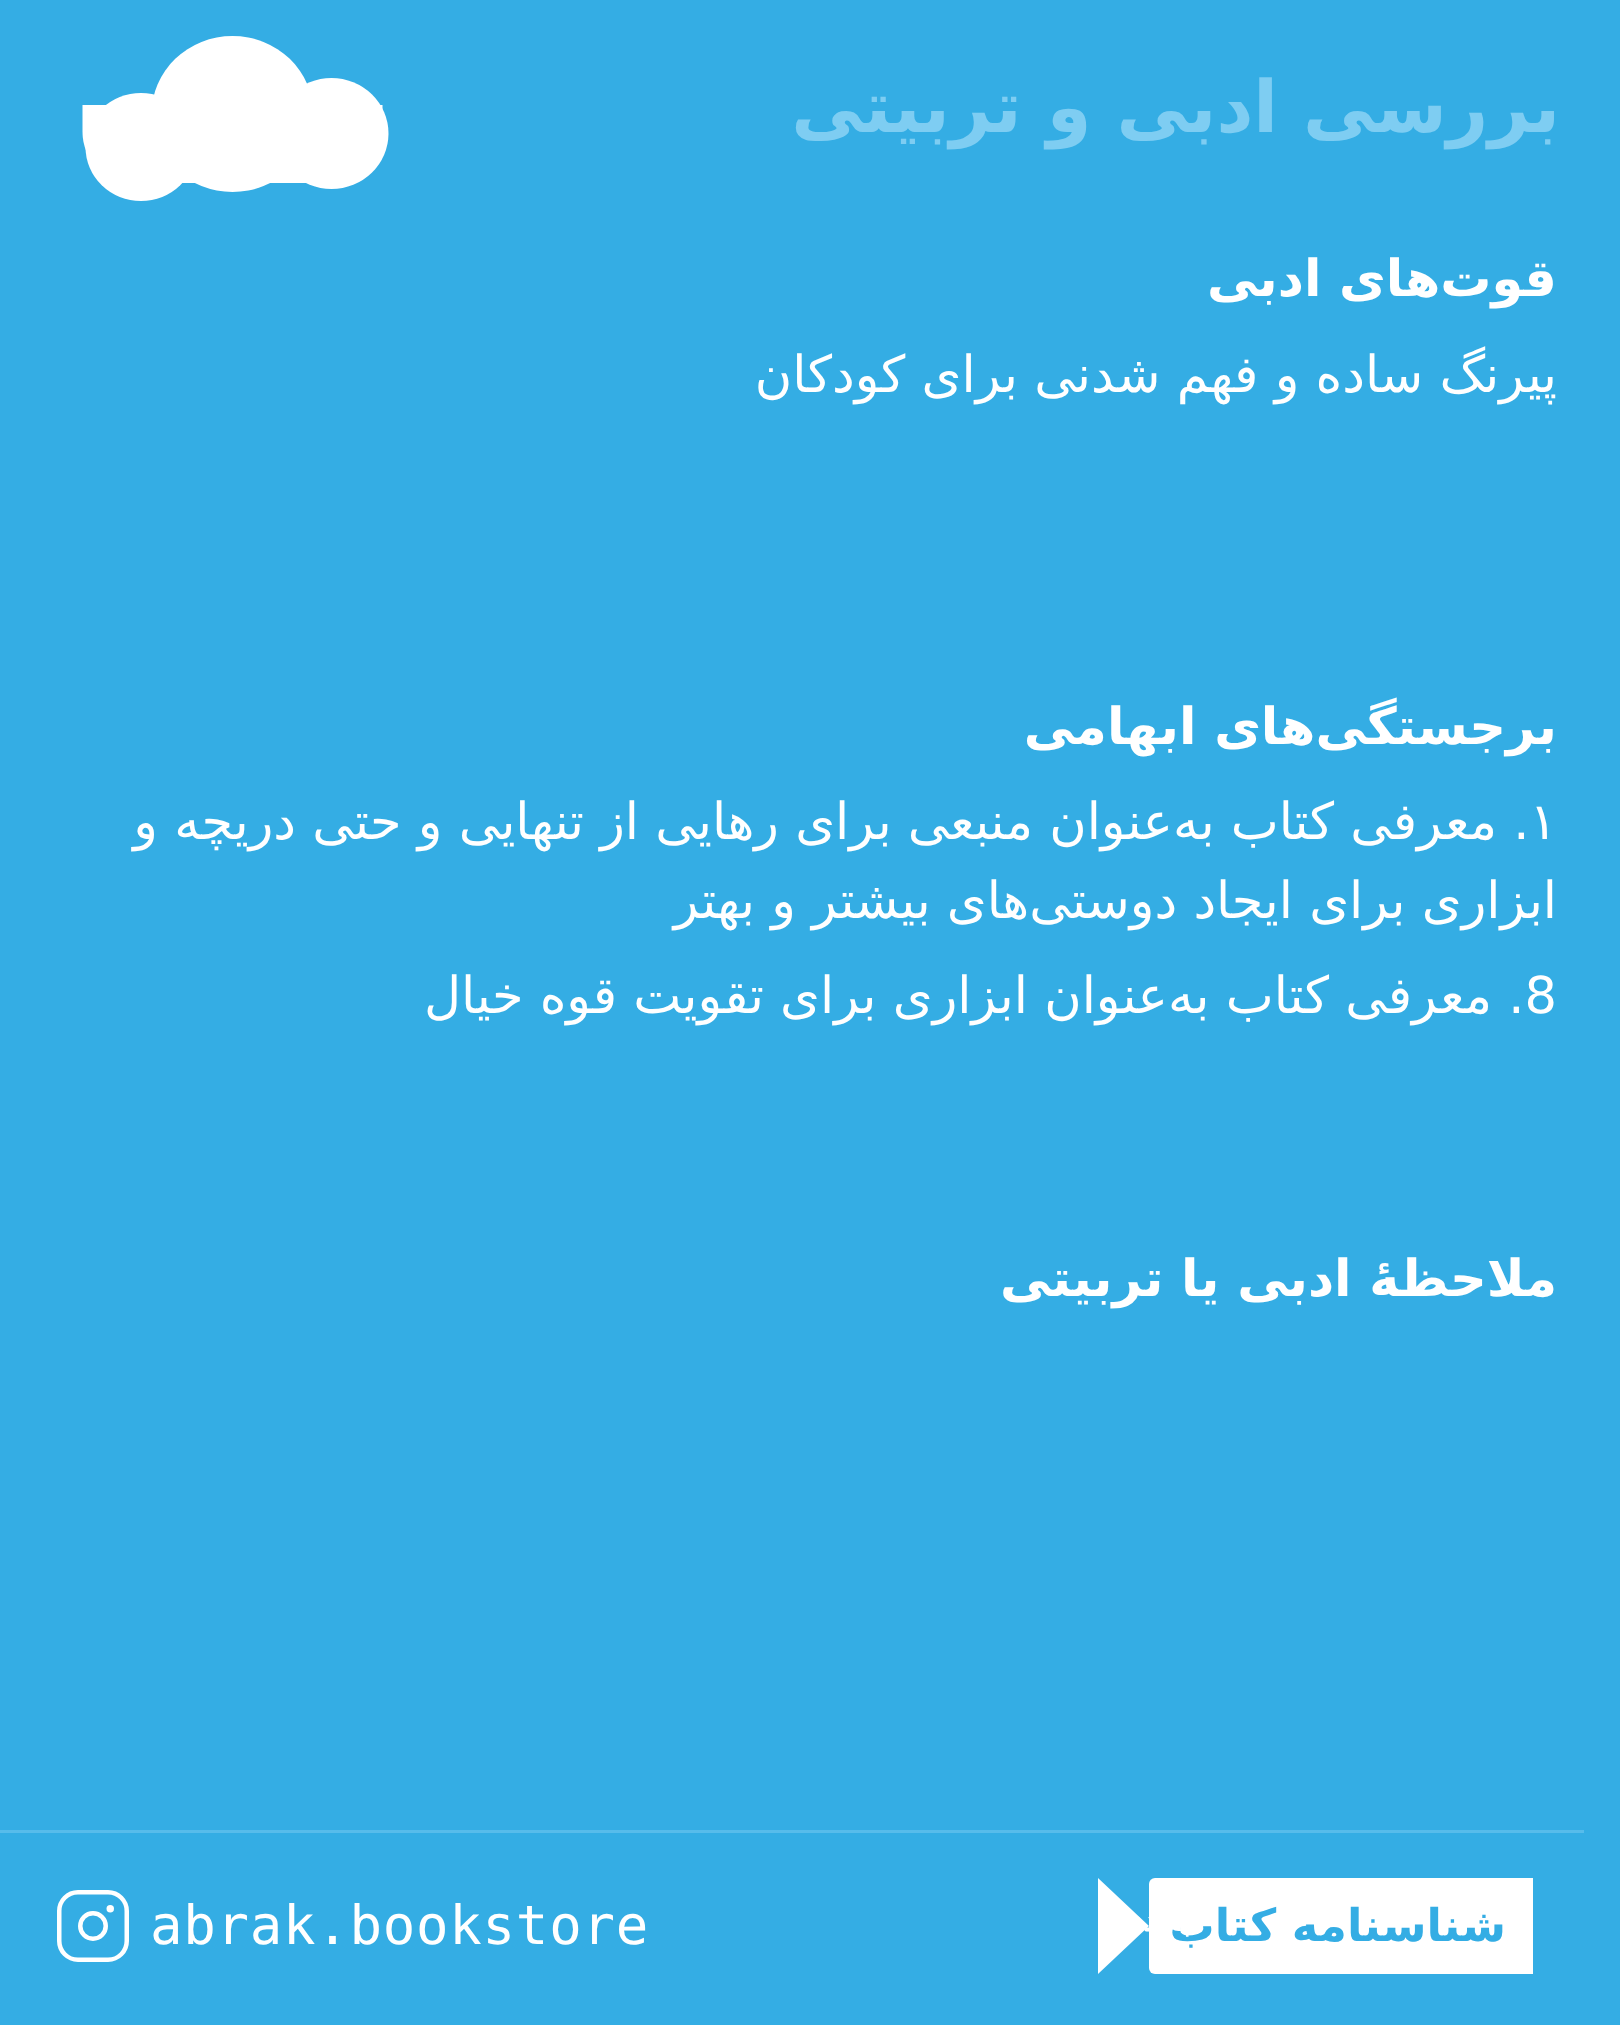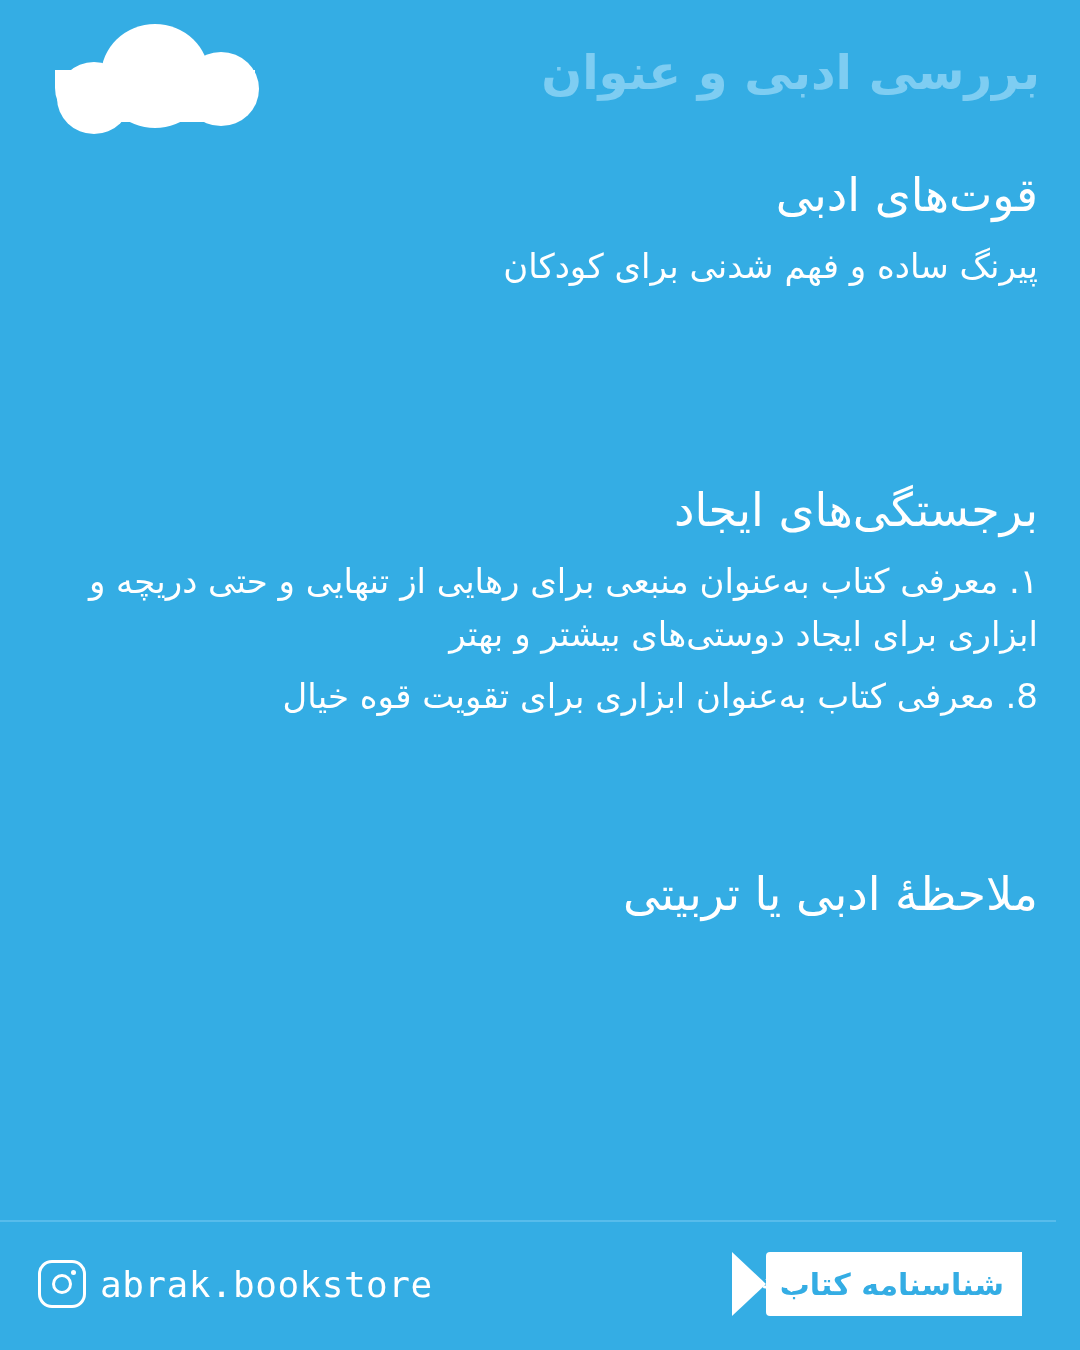--- a/index.html
+++ b/index.html
@@ -88,22 +88,22 @@
   
   .content {
     padding: 14px 42px 0 42px;
     direction: rtl;
     text-align: right;
   }
 
   .section { margin-bottom: 0; }
 
   .section-title {
-    font-size: 46px;
-    font-weight: normal;
+    font-size: 34px;
+    font-weight: bold;
     color: #ffffff;
     line-height: 1.35;
     margin-bottom: 14px;
     text-align: right;
   }
 
   .section-body {
     font-size: 34px;
     line-height: 1.55;
     color: #ffffff;
@@ -220,36 +220,36 @@
 
 <div class="slide">
 
   <div class="header">
     <div class="cloud">
       <div class="b1"></div>
       <div class="b2"></div>
       <div class="b3"></div>
       <div class="body"></div>
     </div>
-    <div class="header-title">بررسی ادبی و عنوان</div>
+    <div class="header-title">بررسی ادبی و تربیتی</div>
   </div>
 
   <div class="content">
 
     <div class="section">
       <div class="section-title">قوت‌های ادبی</div>
       <div class="section-body">
         <p>پیرنگ ساده و فهم شدنی برای کودکان</p>
       </div>
     </div>
 
     <div class="gap-1"></div>
 
     <div class="section">
-      <div class="section-title">برجستگی‌های ایجاد</div>
+      <div class="section-title">برجستگی‌های ابهامی</div>
       <div class="section-body">
         <p>۱. معرفی کتاب به‌عنوان منبعی برای رهایی از تنهایی و حتی دریچه و ابزاری برای ایجاد دوستی‌های بیشتر و بهتر</p>
         <p>8. معرفی کتاب به‌عنوان ابزاری برای تقویت قوه خیال</p>
       </div>
     </div>
 
     <div class="gap-2"></div>
 
     <div class="section">
       <div class="section-title">ملاحظهٔ ادبی یا تربیتی</div>

